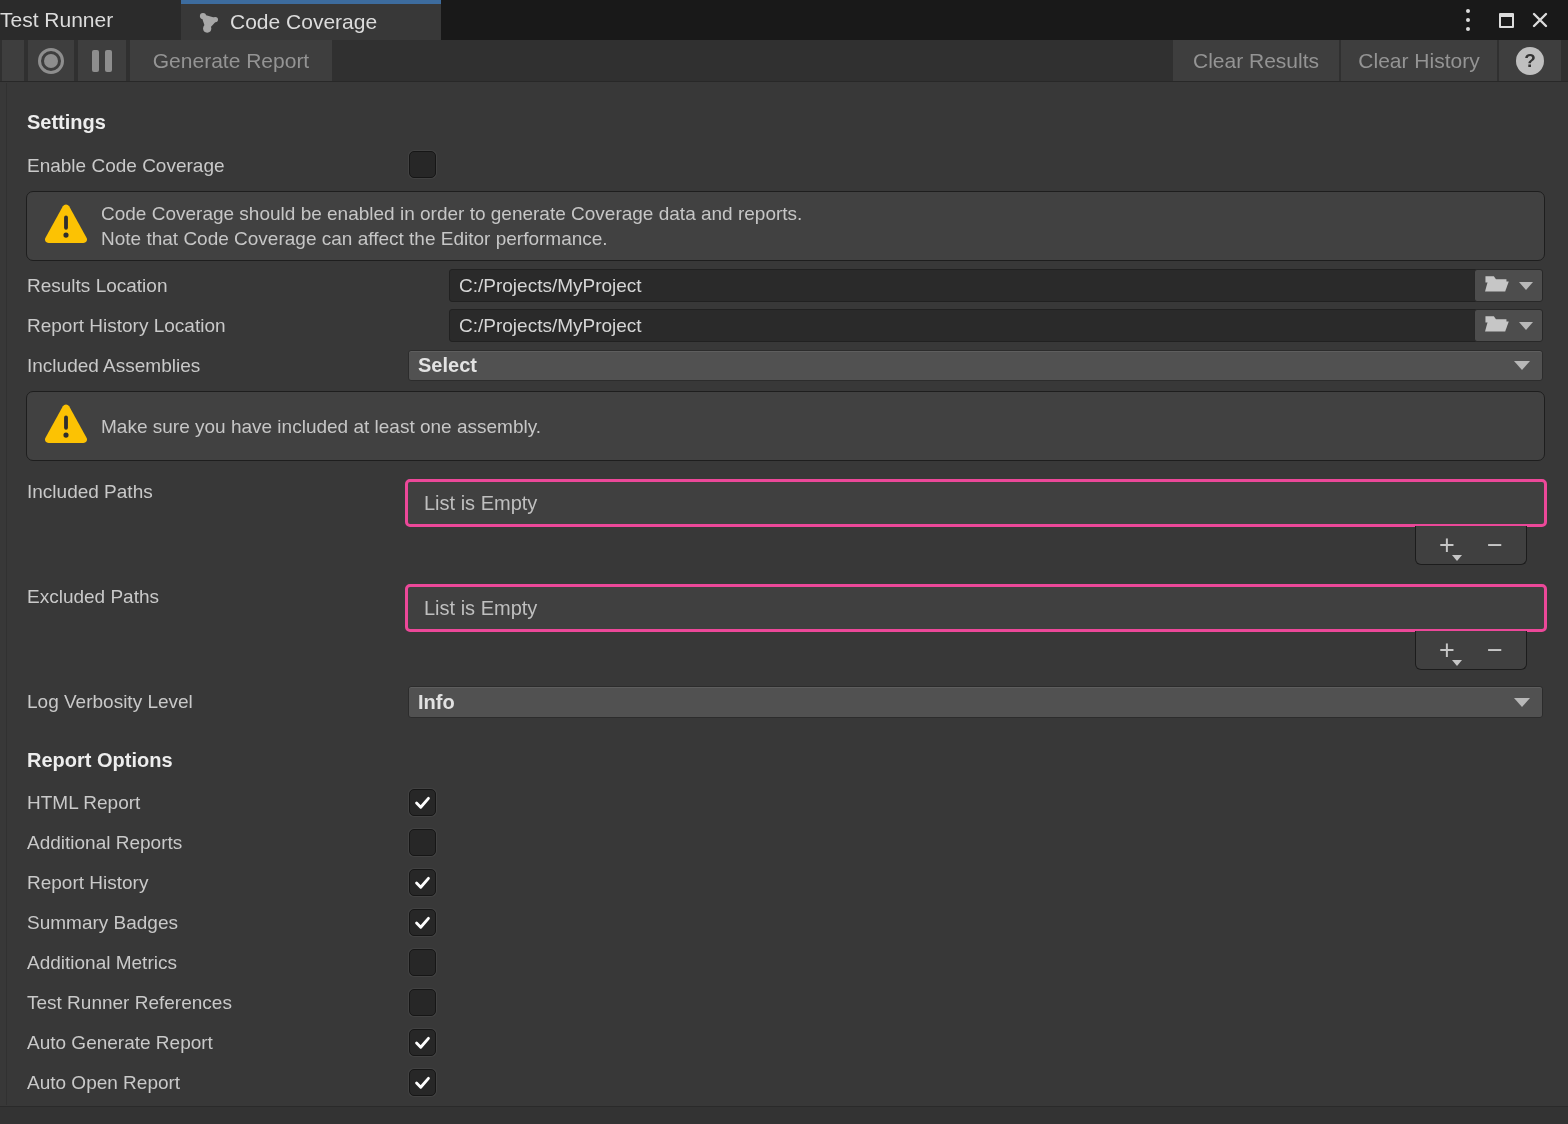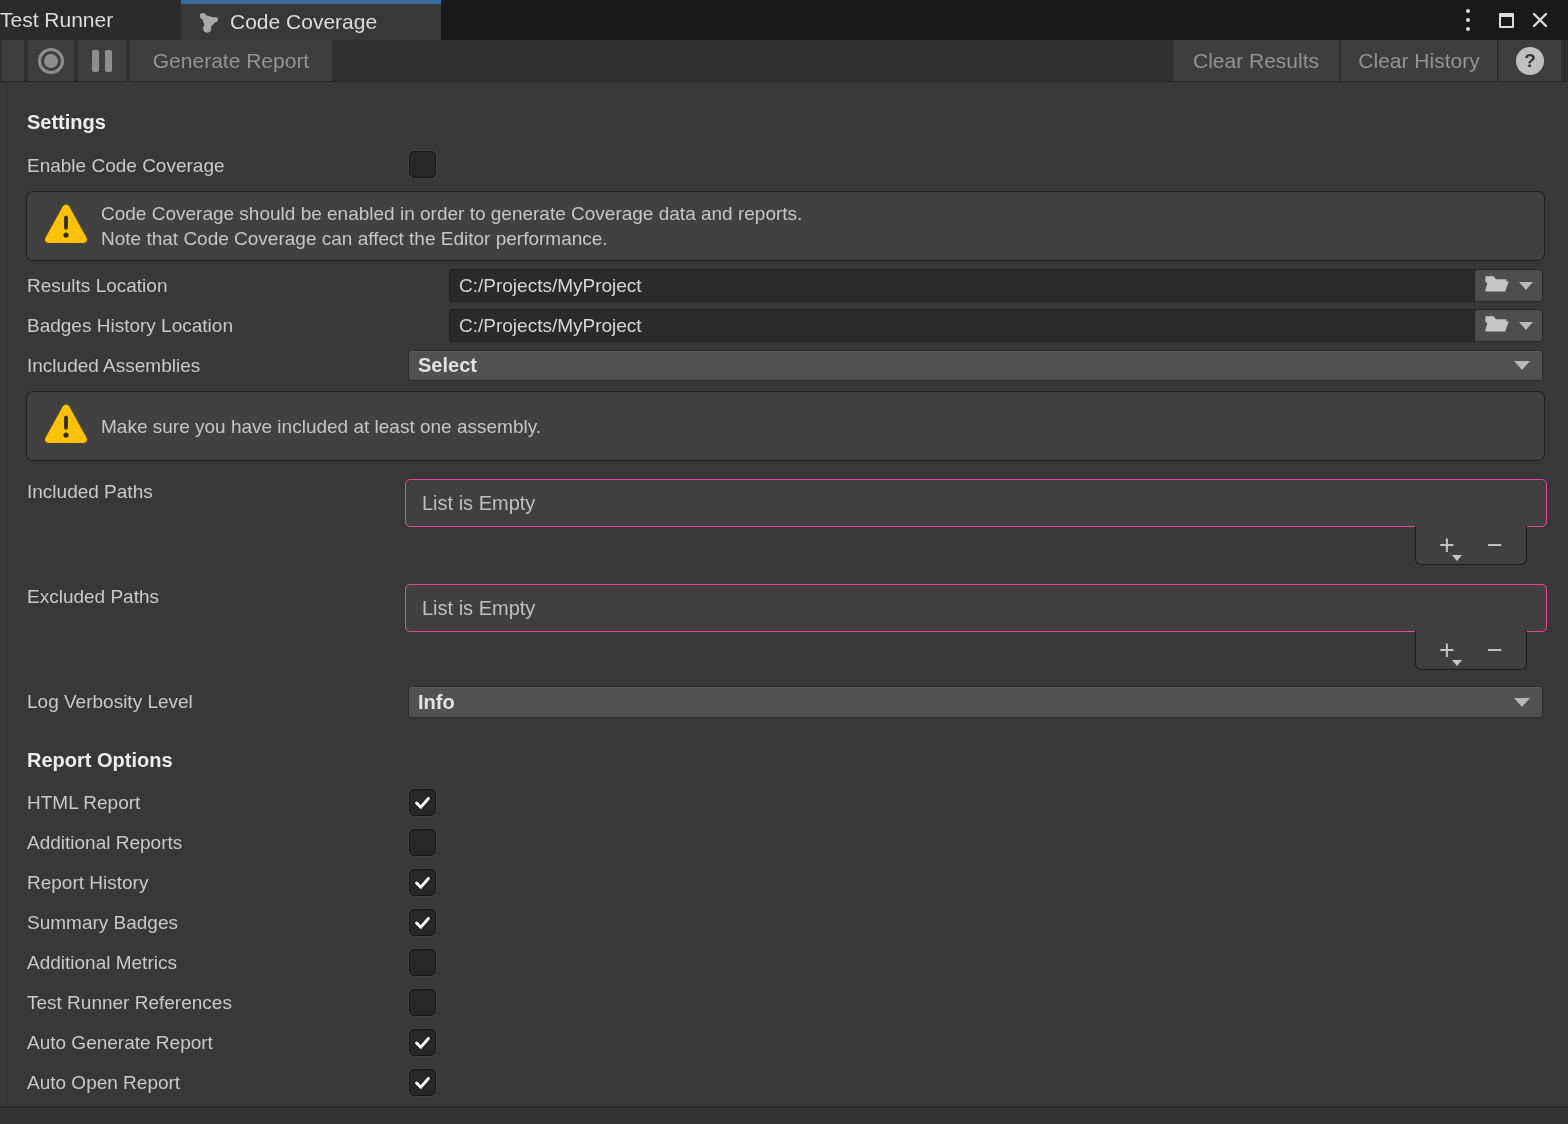--- a/index.html
+++ b/index.html
@@ -47,21 +47,21 @@
   .warnicon { margin-left:16px; flex:0 0 auto; }
   .warntext { margin-left:12px; font-size:19px; color:#C6C6C6; line-height:25px; }
   
   .textfield { position:absolute; left:408px; width:1054px; height:33px; background:#2A2A2A; border:1px solid #212121; border-radius:3px; color:#D6D6D6; font-size:19px; font-family:"Liberation Sans",sans-serif; padding:0 9px; outline:none;margin-left:41px; }
   .folderbtn { position:absolute; left:1474px; width:69px; height:33px; background:#4D4D4D; border:1px solid #282828; border-radius:3px; display:flex; align-items:center; justify-content:center; gap:9px; cursor:pointer; }
   .dropdown { position:absolute; left:408px; width:1135px; background:#515151; border:1px solid #2C2C2C; border-radius:3px; box-shadow:inset 0 1px 0 #5E5E5E; display:flex; align-items:center; cursor:pointer;font-weight:bold; }
   .dropdown .dd-text { font-size:20px; color:#E2E2E2; padding-left:9px; flex:1; }
   .caret { width:0; height:0; border-left:8px solid transparent; border-right:8px solid transparent; border-top:9px solid #B8B8B8; }
   .dropdown .caret { margin-right:12px; }
   
-  .listbody { position:absolute; left:405px; width:1142px; height:48px; background:#404040; border:1px solid #ec4899; border-radius:5px; display:flex; align-items:center; }
+  .listbody { position:absolute; left:405px; width:1142px; height:48px; background:#404040; border:3px solid #ec4899; border-radius:5px; display:flex; align-items:center; }
   .listbody span { font-size:20px; color:#BFBFBF; padding-left:16px; }
   .listfooter { position:absolute; left:1415px; width:112px; height:39px; background:#404040; border:1px solid #1C1C1C; border-top:none; border-radius:0 0 6px 6px; display:flex; align-items:center; justify-content:center; gap:22px; }
   .pm-btn { position:relative; color:#C6C6C6; font-size:27px; line-height:27px; cursor:pointer; width:26px; text-align:center; }
   .mini-caret { position:absolute; right:-2px; bottom:-2px; width:0; height:0; border-left:5px solid transparent; border-right:5px solid transparent; border-top:6px solid #C6C6C6; }
   
   .optrows { position:absolute; left:0; top:789px; width:100%; }
   .optrow { position:relative; height:40px; }
   .optrow .lbl { top:0; line-height:27px; }
   .optrow .checkbox { left:409px; top:0; }
   
@@ -180,21 +180,21 @@
   <div id="results-folder" class="folderbtn">
     <span>
       <svg width="26" height="21" viewBox="0 0 24 20">
         <path d="M1 3 L9 3 L11 6 L21 6 L21 9 L1 9 Z" fill="#C6C6C6"></path>
         <path d="M3.2 8 L23.2 8 L19.8 17.5 L0.6 17.5 Z" fill="#C6C6C6"></path>
       </svg>
     </span>
     <span class="caret" style="border-left-width:7px;border-right-width:7px;border-top-width:8px;"></span>
   </div>
 
-  <div id="history-lbl" class="lbl">Badges History Location</div>
+  <div id="history-lbl" class="lbl">Report History Location</div>
   <input id="history-field" class="textfield" readonly="" value="C:/Projects/MyProject" style="">
   <div id="history-folder" class="folderbtn">
     <span>
       <svg width="26" height="21" viewBox="0 0 24 20">
         <path d="M1 3 L9 3 L11 6 L21 6 L21 9 L1 9 Z" fill="#C6C6C6"></path>
         <path d="M3.2 8 L23.2 8 L19.8 17.5 L0.6 17.5 Z" fill="#C6C6C6"></path>
       </svg>
     </span>
     <span class="caret" style="border-left-width:7px;border-right-width:7px;border-top-width:8px;"></span>
   </div>

